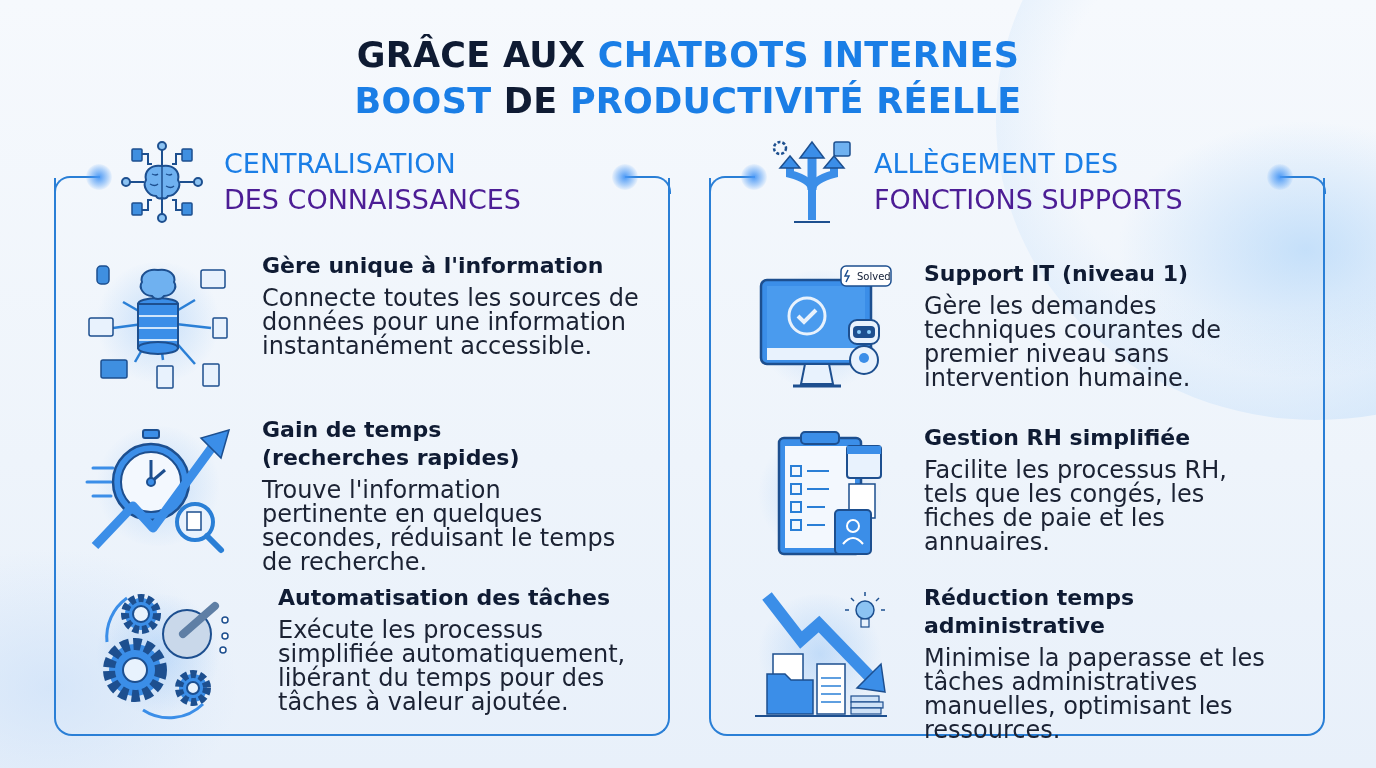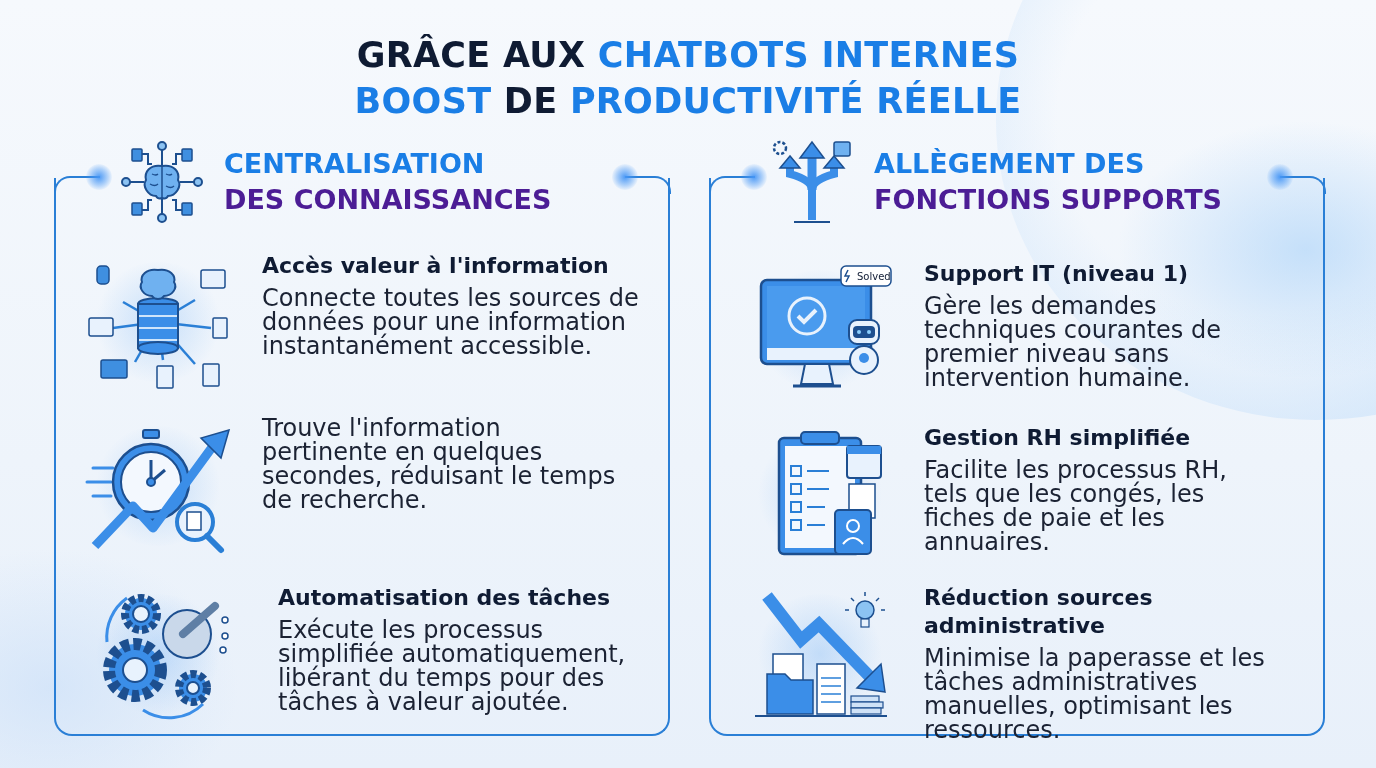--- a/index.html
+++ b/index.html
@@ -31,21 +31,21 @@
   .panel .top-l { left:-2.5px; width:44px; border-left:2.5px solid #2a7fd6; border-radius:16px 0 0 0; }
   .panel .top-r { right:-2.5px; width:44px; border-right:2.5px solid #2a7fd6; border-radius:0 16px 0 0; }
   .glow { position:absolute; top:-14px; width:26px; height:26px; border-radius:50%;
     background: radial-gradient(circle, rgba(70,150,245,0.95) 0%, rgba(70,150,245,0.4) 45%, rgba(70,150,245,0) 75%); }
   .glow.gl { left:30px; } .glow.gr { right:30px; }
 
   .section-header { position:absolute; top:140px; display:flex; align-items:center; gap:20px; }
   .section-header.left { left:120px; }
   .section-header.right { left:770px; }
   .section-icon { width:84px; height:84px; }
-  .section-title { font-weight:bold; font-size:27px; line-height:36px; }
+  .section-title { font-weight:normal; font-size:27px; line-height:36px; }
   .section-title .l1 { color:#1a7ee6; display:block; }
   .section-title .l2 { color:#4c1d95; display:block; }
 
   .item { position:absolute; display:flex; align-items:flex-start; }
   .item .icon-wrap { width:160px; height:140px; display:flex; align-items:center; justify-content:center; position:relative; }
   .item .icon-wrap::before { content:""; position:absolute; inset:10px 15px; border-radius:50%;
     background: radial-gradient(circle, rgba(120,180,245,0.35), rgba(120,180,245,0) 70%); }
   .item .icon-wrap svg { position:relative; }
   .item .text { margin-left:24px; width:380px; }
   .item h3 { margin:0 0 6px 0; font-size:22px; line-height:28px; font-weight:bold; color:#0f1b33; }
@@ -136,21 +136,21 @@
         <rect x="118" y="18" width="24" height="18" rx="2" fill="#e8f2fd"></rect>
         <rect x="6" y="66" width="24" height="18" rx="2" fill="#e8f2fd"></rect>
         <rect x="130" y="66" width="14" height="20" rx="1" fill="#e8f2fd"></rect>
         <rect x="18" y="108" width="26" height="18" rx="2"></rect>
         <rect x="74" y="114" width="16" height="22" rx="1" fill="#e8f2fd"></rect>
         <rect x="120" y="112" width="16" height="22" rx="1" fill="#e8f2fd"></rect>
       </g>
     </svg>
   </div>
   <div class="text">
-    <h3>Accès valeur à l'information</h3>
+    <h3>Gère unique à l'information</h3>
     <p>Connecte toutes les sources de données pour une information instantanément accessible.</p>
   </div>
 </div>
 
 <div class="item" style="left:78px; top:416px;">
   <div class="icon-wrap">
     <svg width="150" height="140" viewBox="0 0 150 140">
       <g stroke="#3b8ee8" stroke-width="3" stroke-linecap="round">
           <line x1="10" y1="52" x2="30" y2="52"></line>
           <line x1="4" y1="66" x2="28" y2="66"></line>
@@ -163,20 +163,21 @@
       <line x1="68" y1="66" x2="82" y2="54" stroke="#1d4f8f" stroke-width="3"></line>
       <circle cx="68" cy="66" r="4" fill="#3b8ee8" stroke="#1d4f8f" stroke-width="2"></circle>
       <path d="M12 130 L50 90 L70 112 L130 30" stroke="#3b8ee8" stroke-width="9" fill="none" stroke-linejoin="round"></path>
       <polygon points="146,14 118,22 138,42" fill="#3b8ee8" stroke="#1d4f8f" stroke-width="1.5"></polygon>
       <circle cx="112" cy="106" r="18" fill="#e8f2fd" stroke="#2a7fd6" stroke-width="4"></circle>
       <line x1="124" y1="120" x2="138" y2="134" stroke="#2a7fd6" stroke-width="6" stroke-linecap="round"></line>
       <rect x="104" y="96" width="14" height="18" fill="#fff" stroke="#1d4f8f" stroke-width="1.5"></rect>
     </svg>
   </div>
   <div class="text">
+    <h3 style="width:270px">Gain de temps (recherches rapides)</h3>
     <p style="width:360px">Trouve l'information pertinente en quelques secondes, réduisant le temps de recherche.</p>
   </div>
 </div>
 
 <div class="item" style="left:78px; top:584px;gap:16px;">
   <div class="icon-wrap">
     <svg width="150" height="140" viewBox="0 0 150 140">
       <g fill="#3b8ee8" stroke="#1d4f8f" stroke-width="2">
         <circle cx="58" cy="30" r="16" stroke-dasharray="6 3" stroke-width="8"></circle>
         <circle cx="58" cy="30" r="8" fill="#e8f2fd"></circle>
@@ -307,16 +308,16 @@
       <g stroke="#1d4f8f" stroke-width="1.5">
           <line x1="120" y1="8" x2="120" y2="12"></line>
           <line x1="106" y1="14" x2="109" y2="17"></line>
           <line x1="134" y1="14" x2="131" y2="17"></line>
           <line x1="100" y1="26" x2="104" y2="26"></line>
           <line x1="136" y1="26" x2="140" y2="26"></line>
         </g>
     </svg>
   </div>
   <div class="text">
-    <h3 style="width:260px">Réduction sources administrative</h3>
+    <h3 style="width:260px">Réduction temps administrative</h3>
     <p style="width:350px">Minimise la paperasse et les tâches administratives manuelles, optimisant les ressources.</p>
   </div>
 </div>
 
 </body></html>

